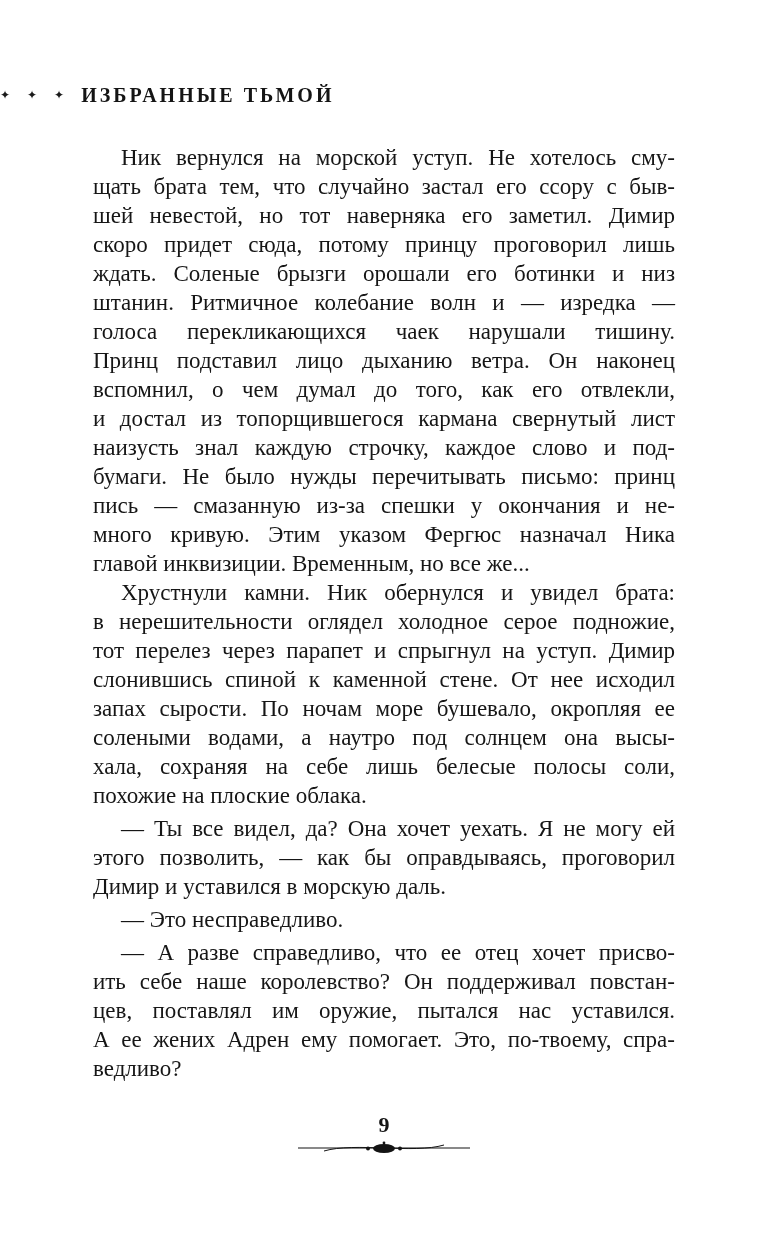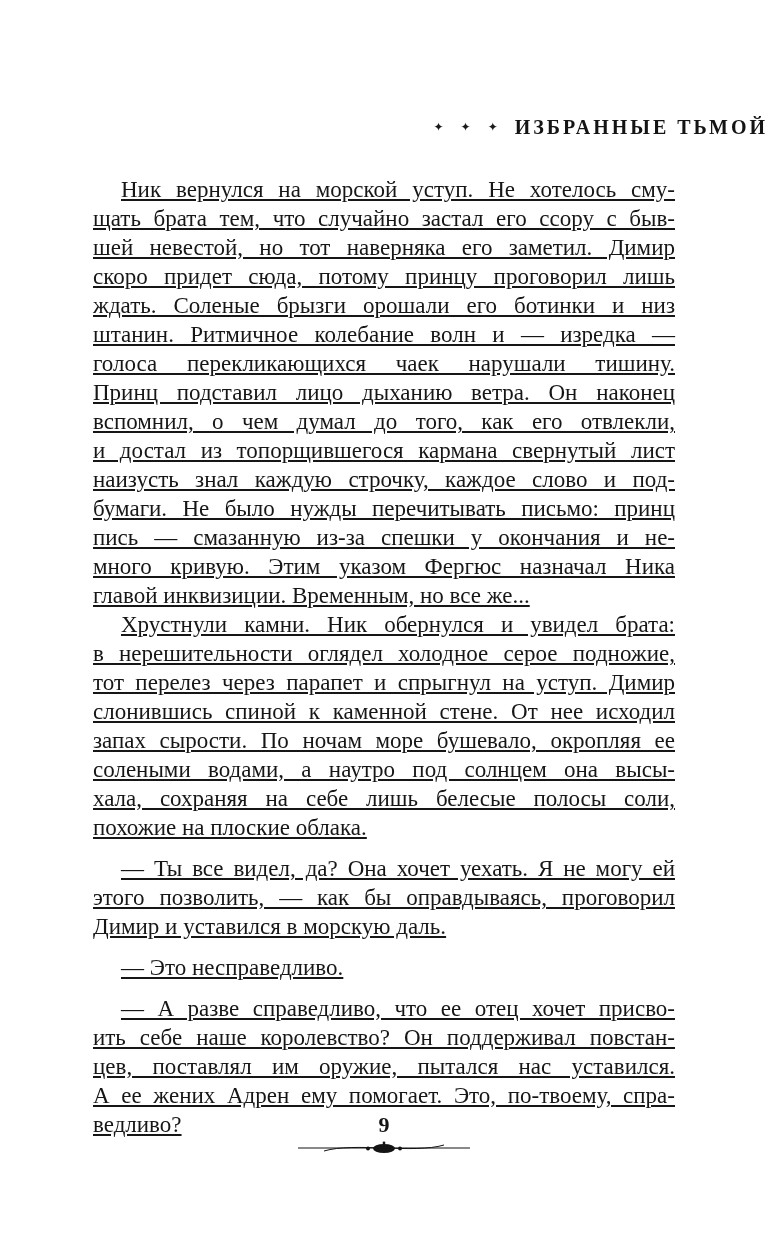--- a/index.html
+++ b/index.html
@@ -8,22 +8,22 @@
     width: 768px;
     height: 1240px;
     background: #ffffff;
     position: relative;
     overflow: hidden;
     font-family: "Liberation Serif", "DejaVu Serif", serif;
     color: #161616;
     box-sizing: border-box;
   }
   .header {
-    padding-top: 116px;
-    text-align: right;
+    padding-top: 84px;
+    text-align: left;
     white-space: nowrap;
   }
   .ornament {
     font-size: 12px;
     letter-spacing: 7px;
     vertical-align: 3px;
     margin-right: 10px;
     color: #1a1a1a;
   }
   .title {
@@ -31,22 +31,22 @@
     font-weight: 700;
     letter-spacing: 3px;
     color: #141414;
   }
   .content {
     width: 582px;
     margin: 36px auto 0 auto;
     font-size: 23px;
     line-height: 29px;
   }
-  .paragraph { margin: 0; text-decoration: underline; }
-  .paragraph.dialogue { margin-top: 12px; }
+  .paragraph { margin: 0; }
+  .paragraph.dialogue { margin-top: 4px; }
   .line {
     text-align: justify;
     text-align-last: justify;
   }
   .line.last { text-align-last: left; }
   .line.first { text-indent: 28px; }
   .footer {
     position: absolute;
     left: 0;
     top: 1112px;

